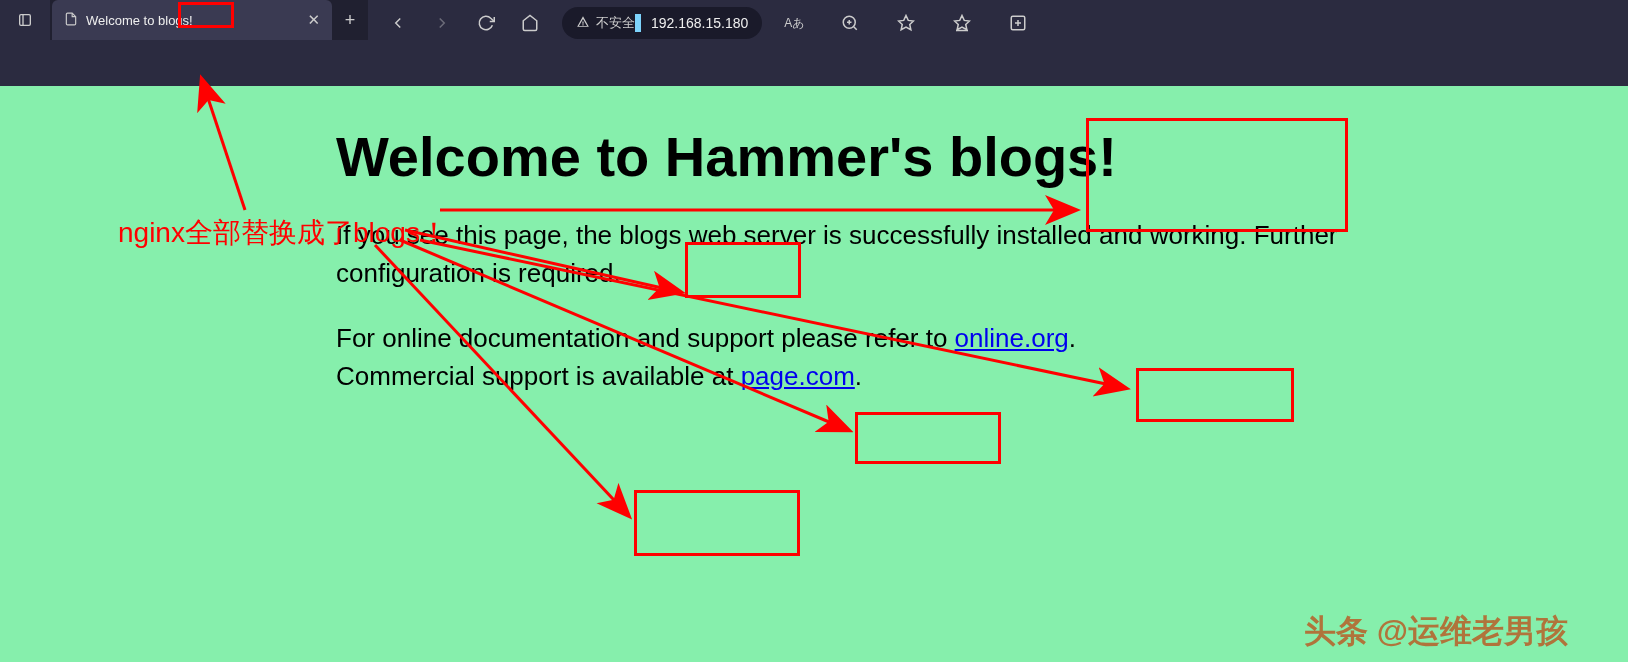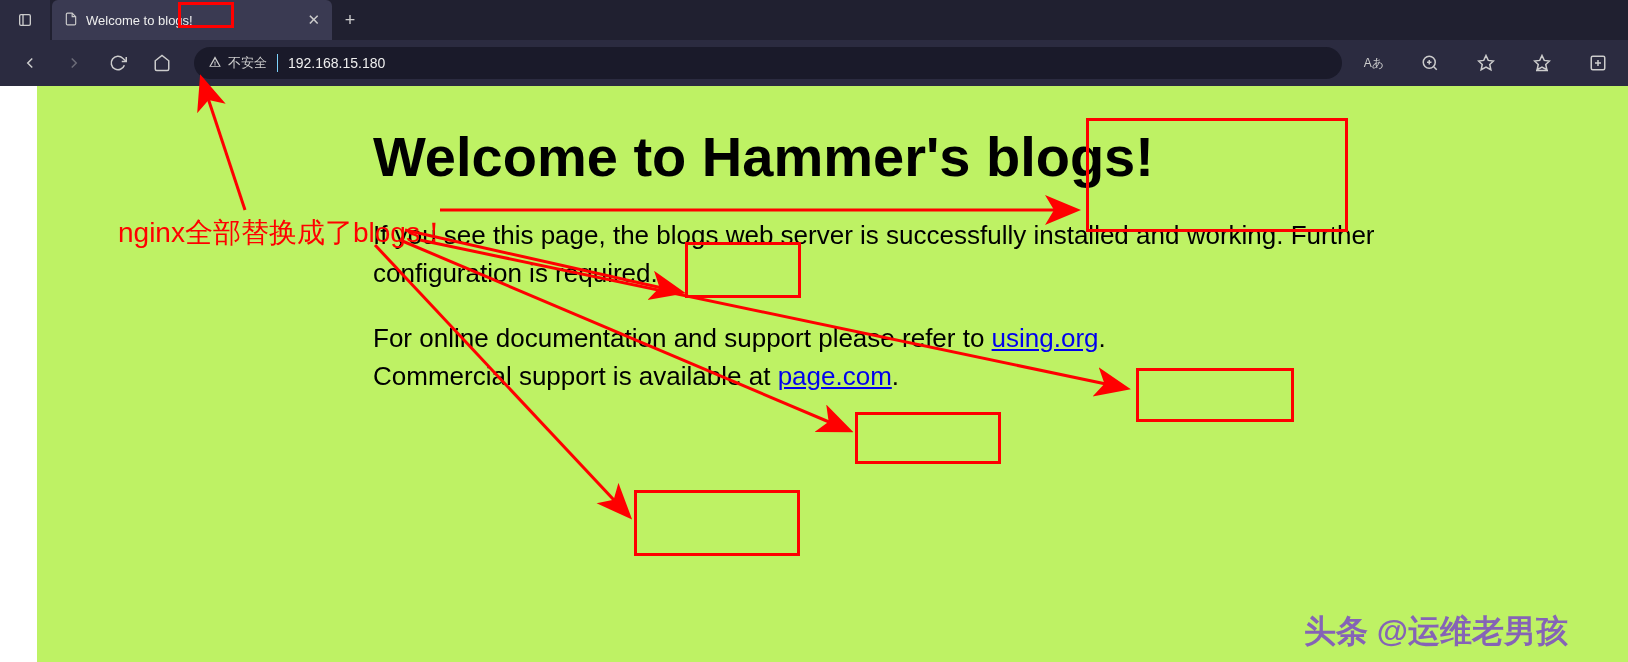--- a/index.html
+++ b/index.html
@@ -8,21 +8,20 @@
       background: #fff;
       width: 1628px;
       height: 662px;
       overflow: hidden;
       position: relative;
     }
     .browser-chrome {
       background: #2b2b40;
       height: 86px;
       display: flex;
-      flex-direction: column;
     }
     .tab-bar {
       height: 40px;
       display: flex;
       align-items: stretch;
       background: #202030;
     }
     .tab-control {
       width: 50px;
       display: flex;
@@ -91,35 +90,33 @@
       font-size: 14px;
       gap: 10px;
       margin: 0 8px;
     }
     .url-security {
       display: flex;
       align-items: center;
       gap: 6px;
       color: #ccc;
       font-size: 13px;
-      padding-right: 10px;
-      border-right: 1px solid #7dd3fc;
+      border-right: 6px solid #7dd3fc;
     }
     .toolbar-right {
       display: flex;
       gap: 16px;
     }
     .page-content {
       position: absolute;
       top: 86px;
       left: 0;
       right: 0;
       bottom: 0;
-      background: #bef264;
-      margin-left: 37px;
+      background: #86efac;
     }
     .content-inner {
       margin-left: 336px;
       margin-top: 38px;
       max-width: 1050px;
       font-family: Verdana, Arial, sans-serif;
       color: #000;
     }
     .content-inner h1 {
       font-size: 56px;
@@ -149,21 +146,21 @@
     .red-box {
       position: absolute;
       border: 3px solid #ff0000;
       pointer-events: none;
     }
     .watermark {
       position: absolute;
       right: 60px;
       bottom: 8px;
       font-size: 32px;
-      color: #6d28d9;
+      color: #c2410c;
       font-family: "Microsoft YaHei", sans-serif;
       font-weight: bold;
       opacity: 0.7;
     }
     svg.arrow { position: absolute; pointer-events: none; }
     .file-icon-svg { width: 14px; height: 14px; }
   </style>
 </head>
 <body>
 
@@ -250,21 +247,21 @@
       </div>
     </div>
   </div>
 </div>
 
 <div class="page-content">
   <div class="content-inner">
     <h1>Welcome to Hammer's blogs!</h1>
     <p>If you see this page, the blogs web server is successfully installed and working. Further configuration is required.</p>
     <p>
-      <span>For online documentation and support please refer to </span><a href="#">using.org</a><span>.</span><br>
+      <span>For online documentation and support please refer to </span><a href="#">online.org</a><span>.</span><br>
       <span>Commercial support is available at </span><a href="#">page.com</a><span>.</span>
     </p>
   </div>
 </div>
 
 <div class="annotation-text">nginx全部替换成了blogs！</div>
 
 <div class="red-box" style="left:178px; top:2px; width:56px; height:26px;"></div>
 <div class="red-box" style="left:1086px; top:118px; width:262px; height:114px;"></div>
 <div class="red-box" style="left:685px; top:242px; width:116px; height:56px;"></div>

